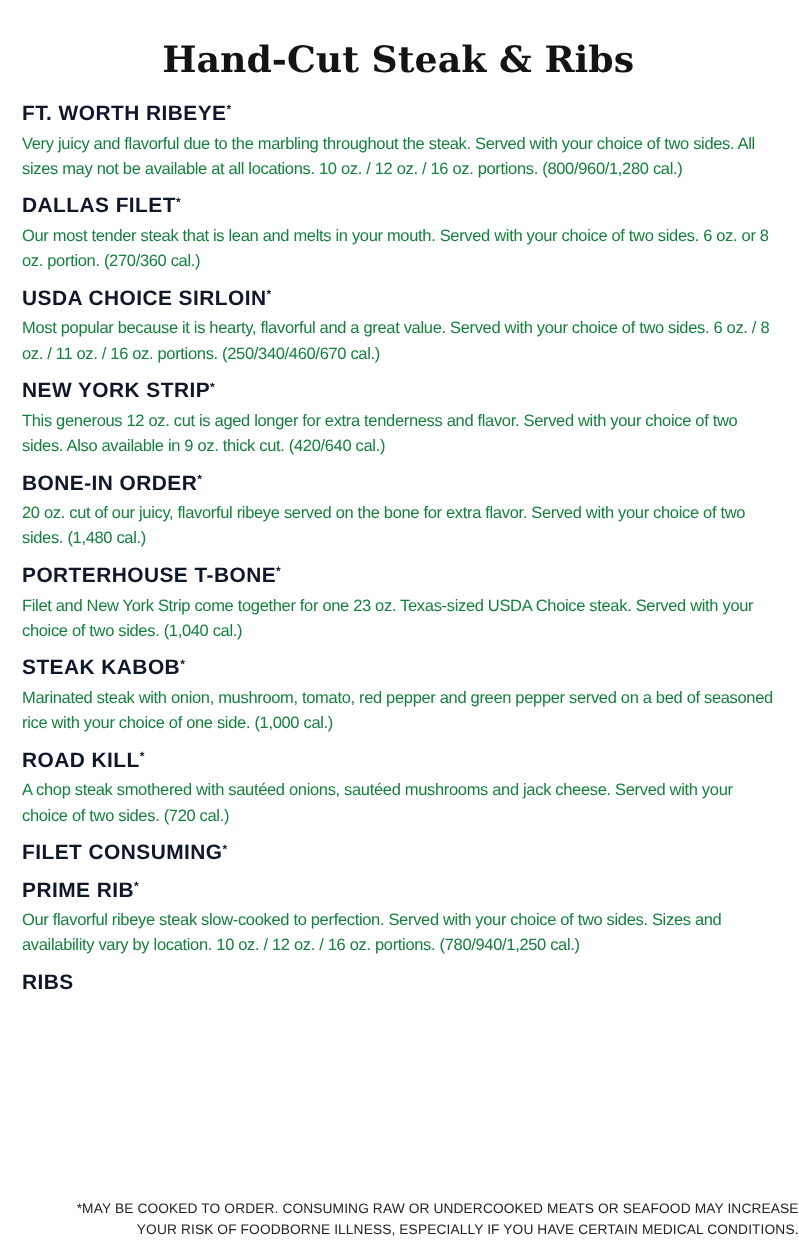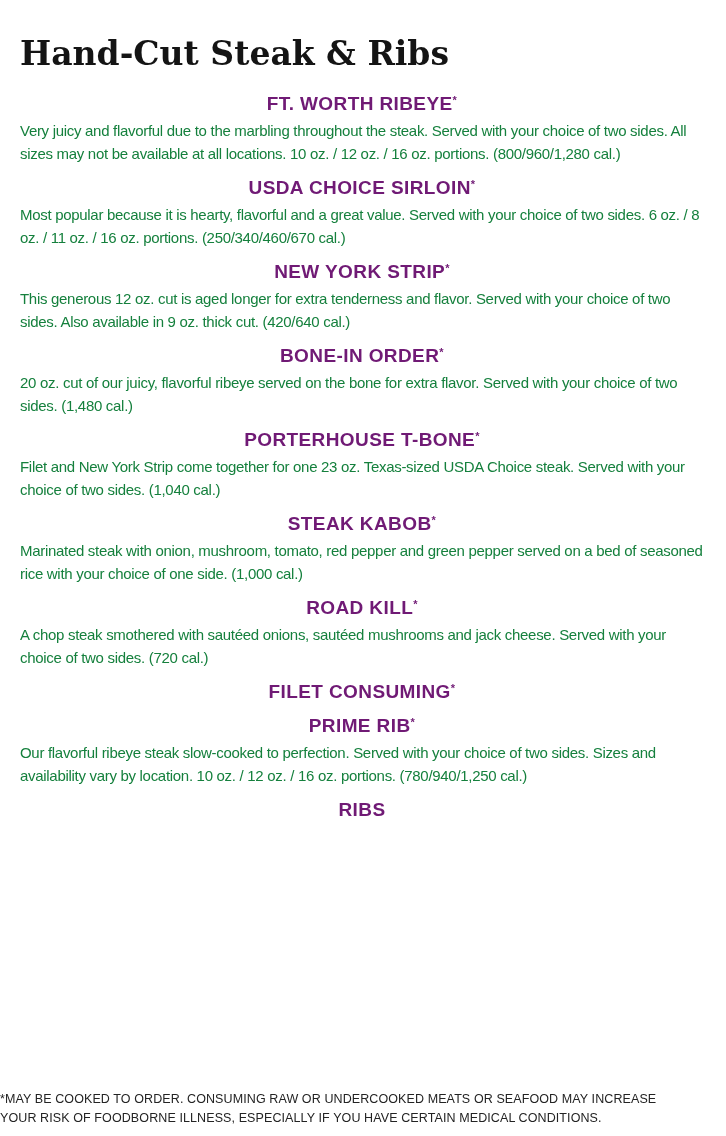--- a/index.html
+++ b/index.html
@@ -17,73 +17,76 @@
     -webkit-font-smoothing: antialiased;
   }
   .page {
     padding: 34px 22px 0 20px;
   }
   .menu-title {
     font-family: "DejaVu Serif", serif;
     font-weight: 700;
     font-size: 33px;
     line-height: 40px;
-    text-align: left;
+    text-align: center;
     color: #141414;
     margin: 0 0 19px 0;
   }
   .menu-item {
     margin: 0 0 12px 0;
   }
   .item-name {
     font-size: 19px;
     line-height: 22px;
     font-weight: 700;
     letter-spacing: 0.4px;
-    color: #701a75;
+    color: #0f172a;
     margin: 0 0 4px 0;
-    text-align: center;
   }
   .item-name sup.mark {
     font-size: 11px;
     font-weight: 700;
     vertical-align: top;
     line-height: 14px;
   }
   .item-desc {
     font-size: 15px;
     line-height: 23px;
     letter-spacing: -0.3px;
     color: #15803d;
     width: 684px;
   }
   .footer {
     position: absolute;
     left: 0;
     right: 0;
     bottom: 8px;
-    text-align: left;
+    text-align: right;
     font-size: 12.5px;
     line-height: 19px;
     letter-spacing: 0.1px;
     color: #232323;
   }
 </style>
 </head>
 <body>
 
 <div class="page">
 
   <h1 class="menu-title">Hand-Cut Steak &amp; Ribs</h1>
 
   <div class="menu-item">
     <h2 class="item-name"><span>FT. WORTH RIBEYE</span><sup class="mark">*</sup></h2>
     <div class="item-desc">Very juicy and flavorful due to the marbling throughout the steak. Served with your choice of two sides. All sizes may not be available at all locations. 10 oz. / 12 oz. / 16 oz. portions. (800/960/1,280 cal.)</div>
   </div>
 
+  <div class="menu-item">
+    <h2 class="item-name"><span>DALLAS FILET</span><sup class="mark">*</sup></h2>
+    <div class="item-desc">Our most tender steak that is lean and melts in your mouth. Served with your choice of two sides. 6 oz. or 8 oz. portion. (270/360 cal.)</div>
+  </div>
 
   <div class="menu-item">
     <h2 class="item-name"><span>USDA CHOICE SIRLOIN</span><sup class="mark">*</sup></h2>
     <div class="item-desc">Most popular because it is hearty, flavorful and a great value. Served with your choice of two sides. 6 oz. / 8 oz. / 11 oz. / 16 oz. portions. (250/340/460/670 cal.)</div>
   </div>
 
   <div class="menu-item">
     <h2 class="item-name"><span>NEW YORK STRIP</span><sup class="mark">*</sup></h2>
     <div class="item-desc">This generous 12 oz. cut is aged longer for extra tenderness and flavor. Served with your choice of two sides. Also available in 9 oz. thick cut. (420/640 cal.)</div>
   </div>

